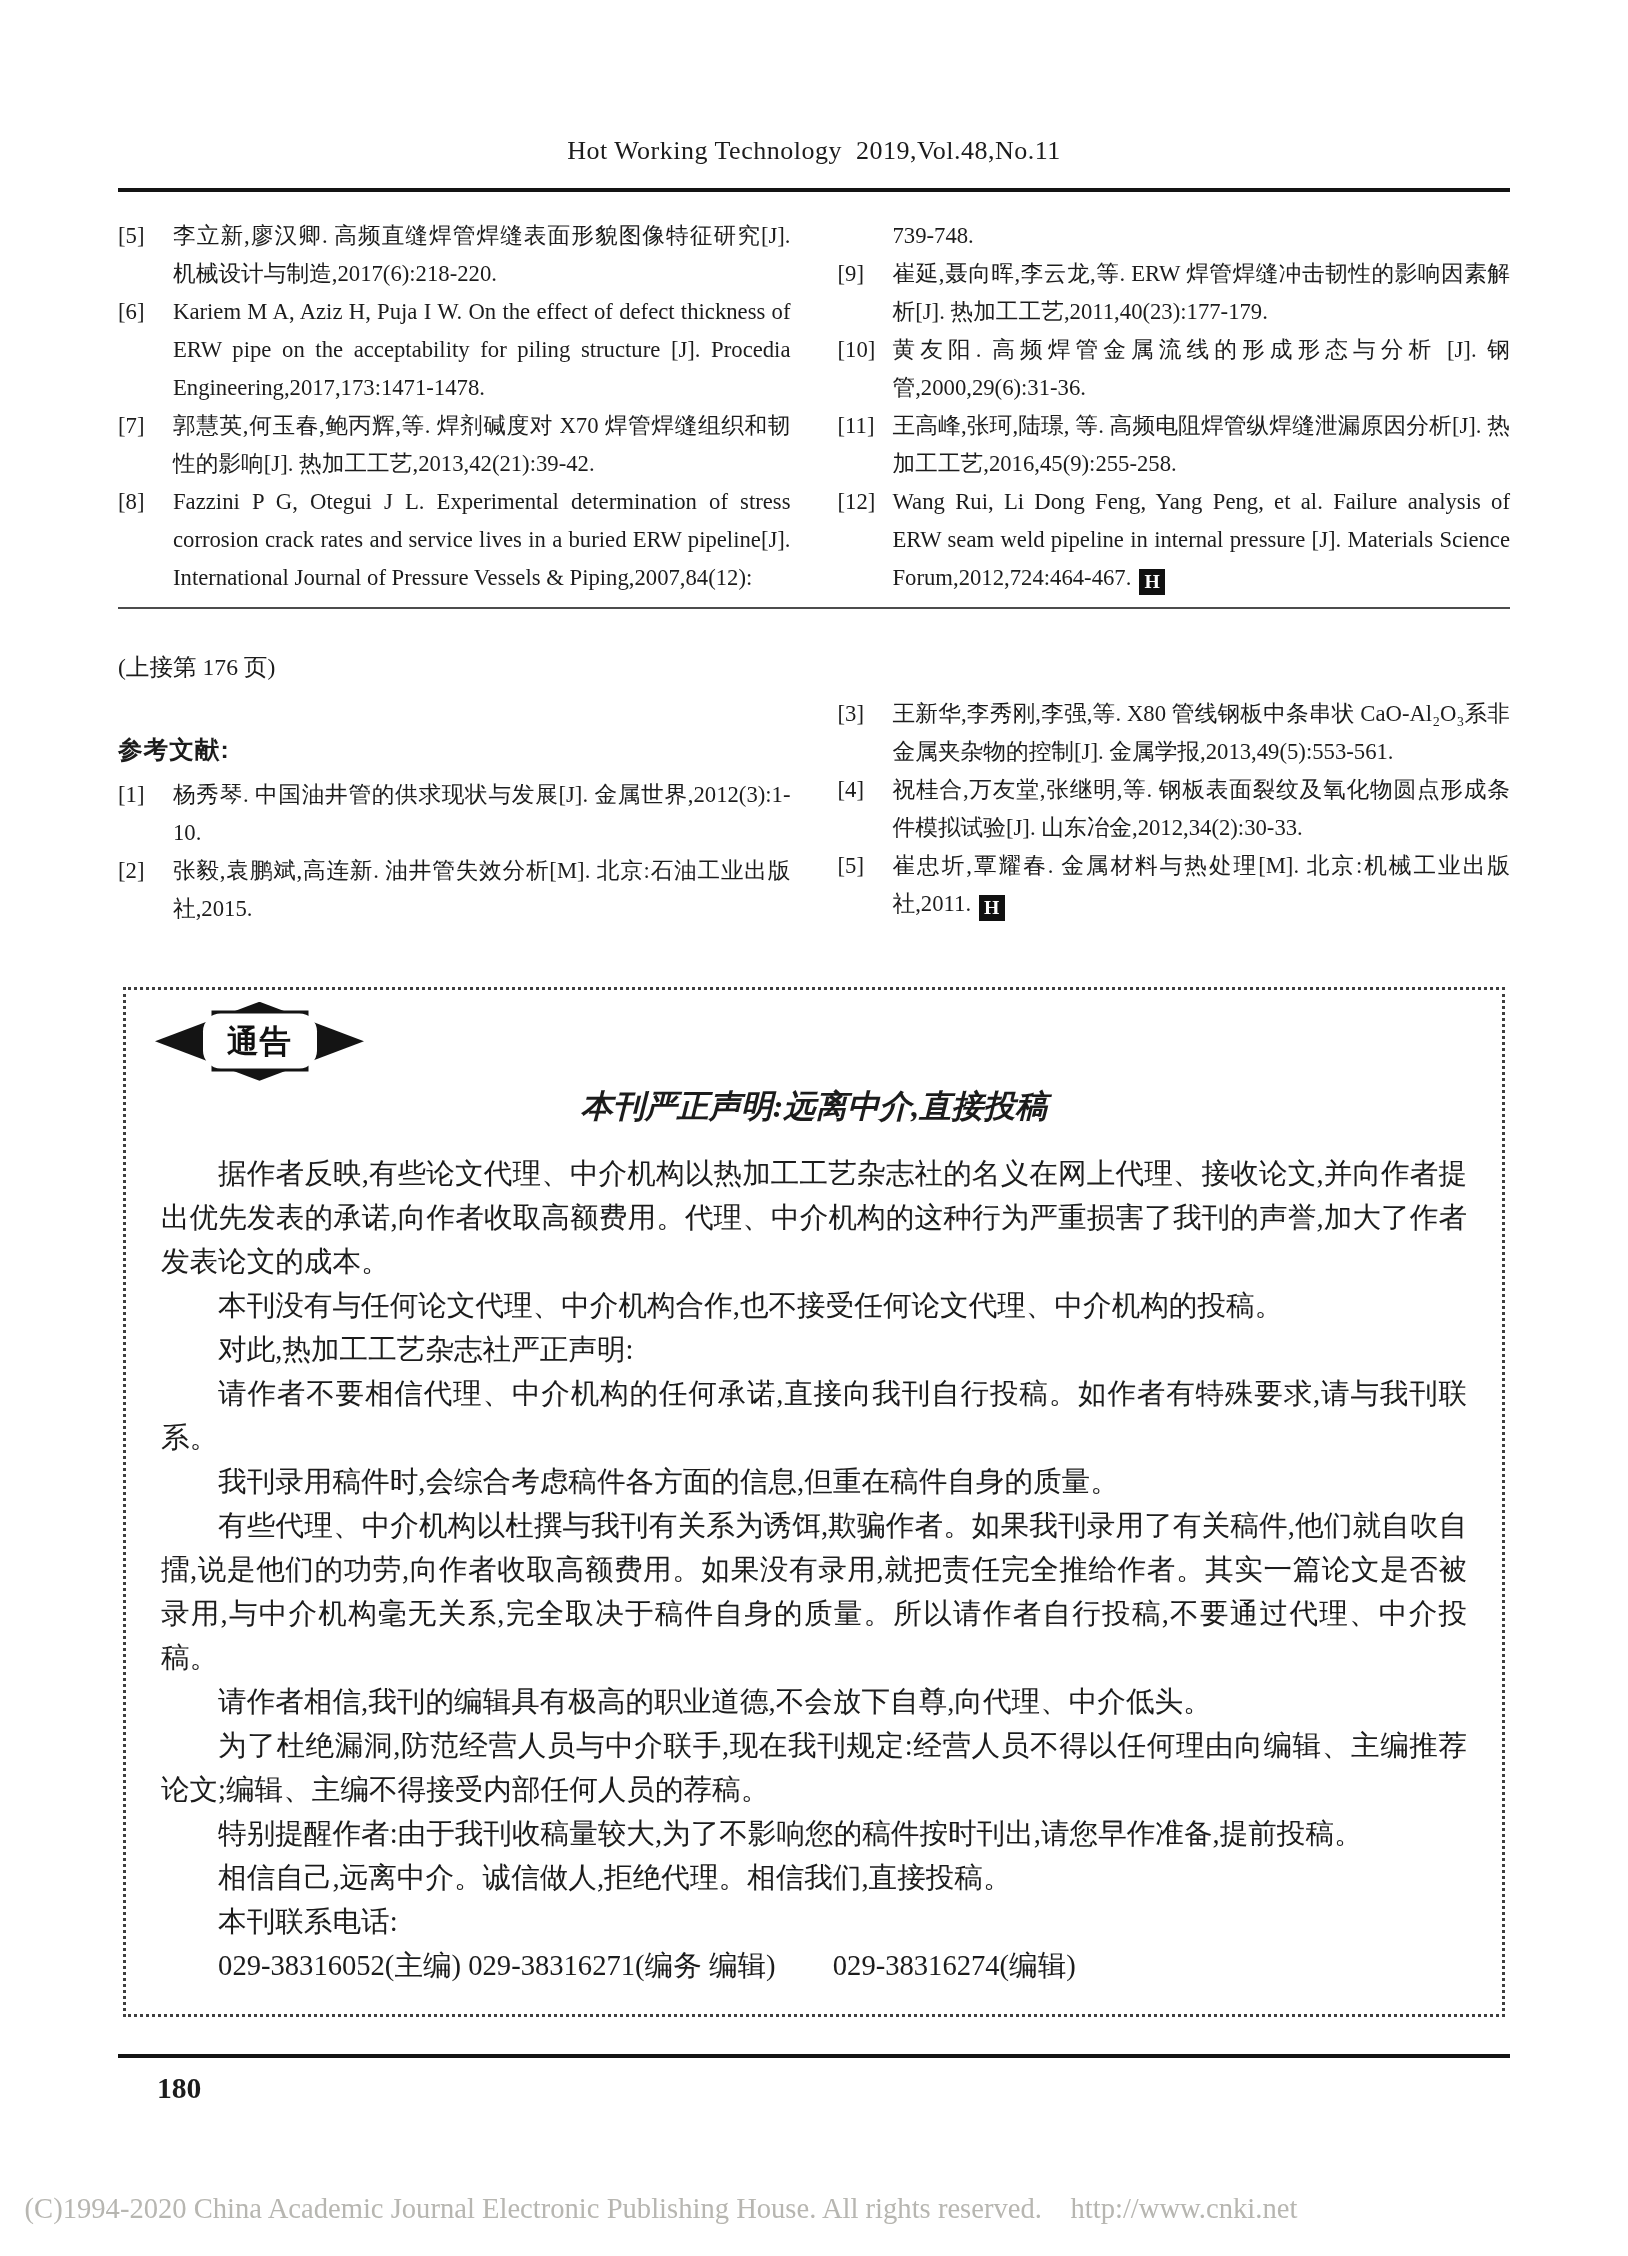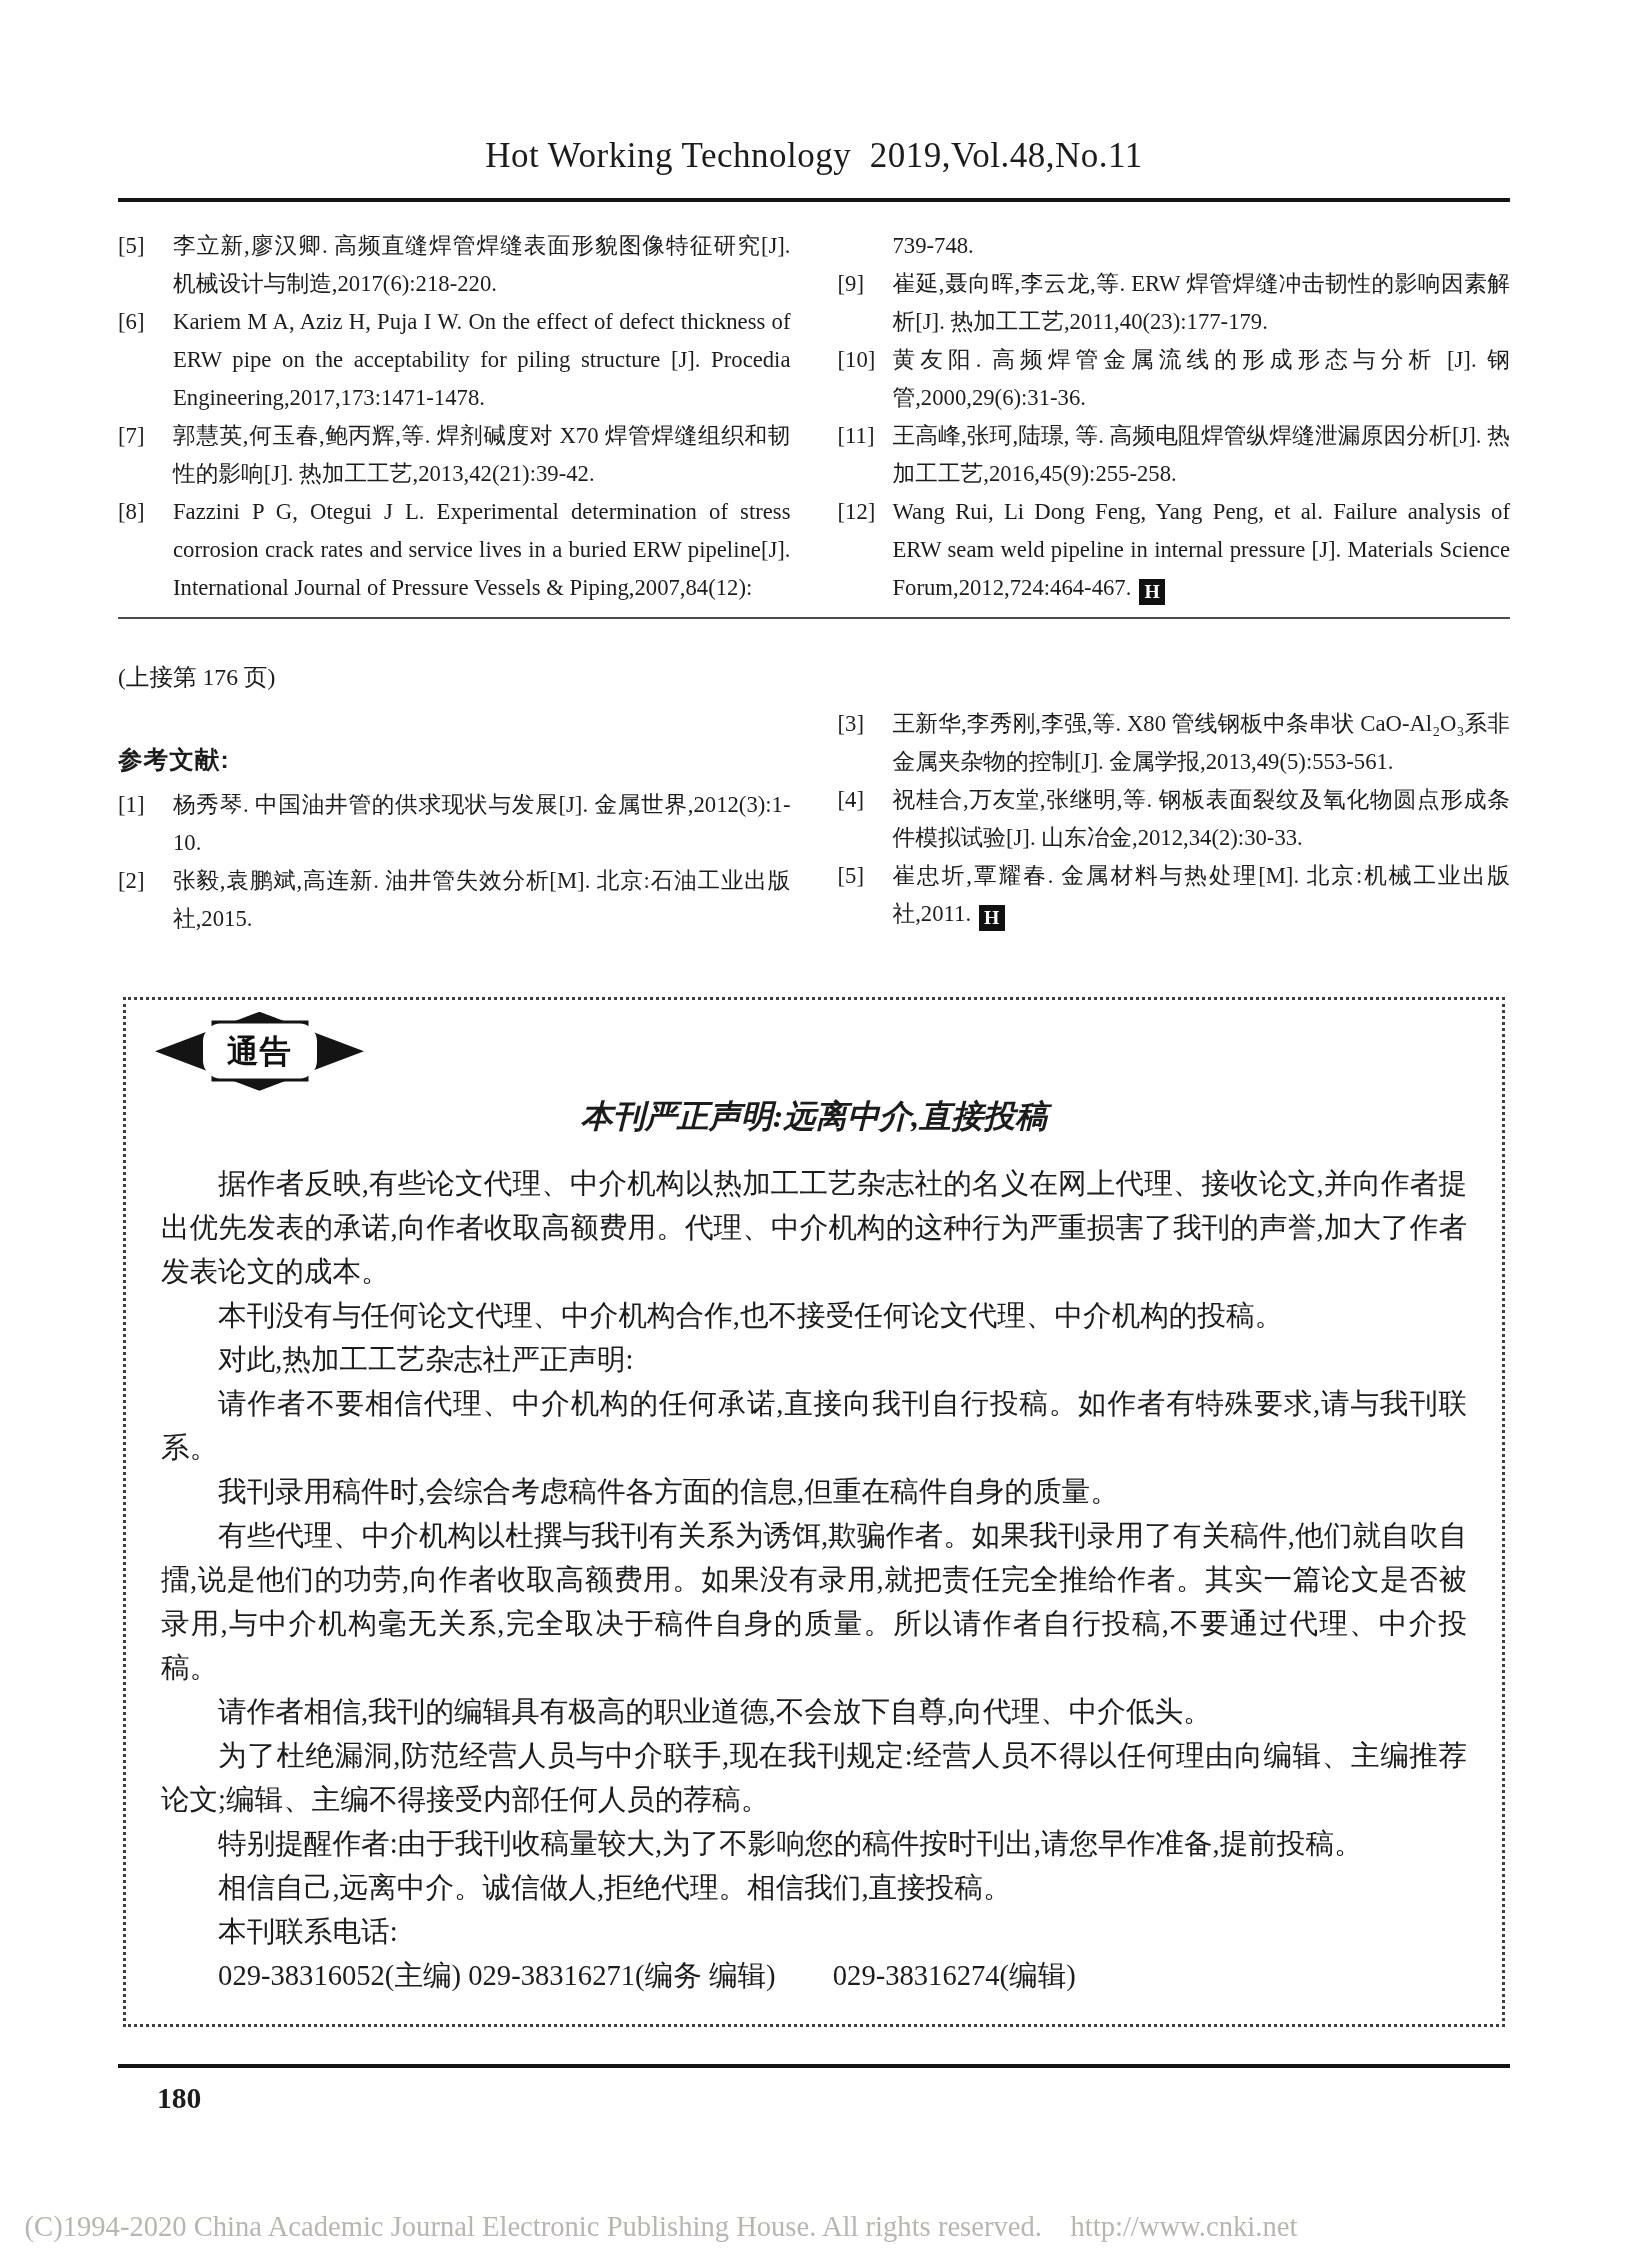--- a/index.html
+++ b/index.html
@@ -3,21 +3,21 @@
 <meta charset="utf-8">
 <style>
   * { margin:0; padding:0; box-sizing:border-box; }
   html,body { background:#ffffff; }
   body {
     width:1628px; height:2257px; position:relative; overflow:hidden;
     font-family:"Liberation Serif","DejaVu Serif",serif;
     color:#1c1c1c;
   }
   .page { padding:136px 118px 0 118px; }
-  .journal-header { text-align:center; font-size:35px; white-space:pre; letter-spacing:0.5px; }
+  .journal-header { text-align:center; font-size:26px; white-space:pre; letter-spacing:0.5px; }
   .rule-thick { height:3.9px; background:#141414; margin-top:21.7px; }
   .rule-thin { height:2px; background:#4c4c4c; margin-top:9.9px; }
   .rule-bottom { height:3.9px; background:#141414; margin-top:37px; }
 
   .two-col { display:flex; gap:47px; }
   .col { flex:1; min-width:0; }
 
   .refs-block { margin-top:25.6px; }
   .ref { display:flex; font-size:22.7px; line-height:38px; }
   .ref-num { width:55px; flex:0 0 55px; }
@@ -49,21 +49,21 @@
     transform:translate(-50%,-50%); background:#ffffff; border-radius:17.7px;
     display:flex; align-items:center; justify-content:center; }
   .badge-label { font-size:31.5px; font-weight:bold; color:#111; letter-spacing:1px; }
 
   .notice-title { text-align:center; font-size:32px; font-weight:bold; margin:3.9px 0 23.6px 0;font-style:italic; }
   .np { font-size:28.6px; line-height:44px; text-indent:2em; text-align:justify; }
   .np-phone { white-space:pre-wrap; text-align:left; }
 
   .page-number { font-size:29.6px; font-weight:bold; margin-top:13.8px; padding-left:39px; }
   .watermark {
-    position:absolute; left:24.6px; bottom:14px; color:#b7b6b1; font-size:28.6px; white-space:pre;
+    position:absolute; left:24.6px; bottom:32px; color:#b7b6b1; font-size:28.6px; white-space:pre;
   }
 </style>
 </head>
 <body>
 
 <div class="page">
 
   <div class="journal-header">Hot Working Technology  2019,Vol.48,No.11</div>
   <div class="rule-thick"></div>
 

